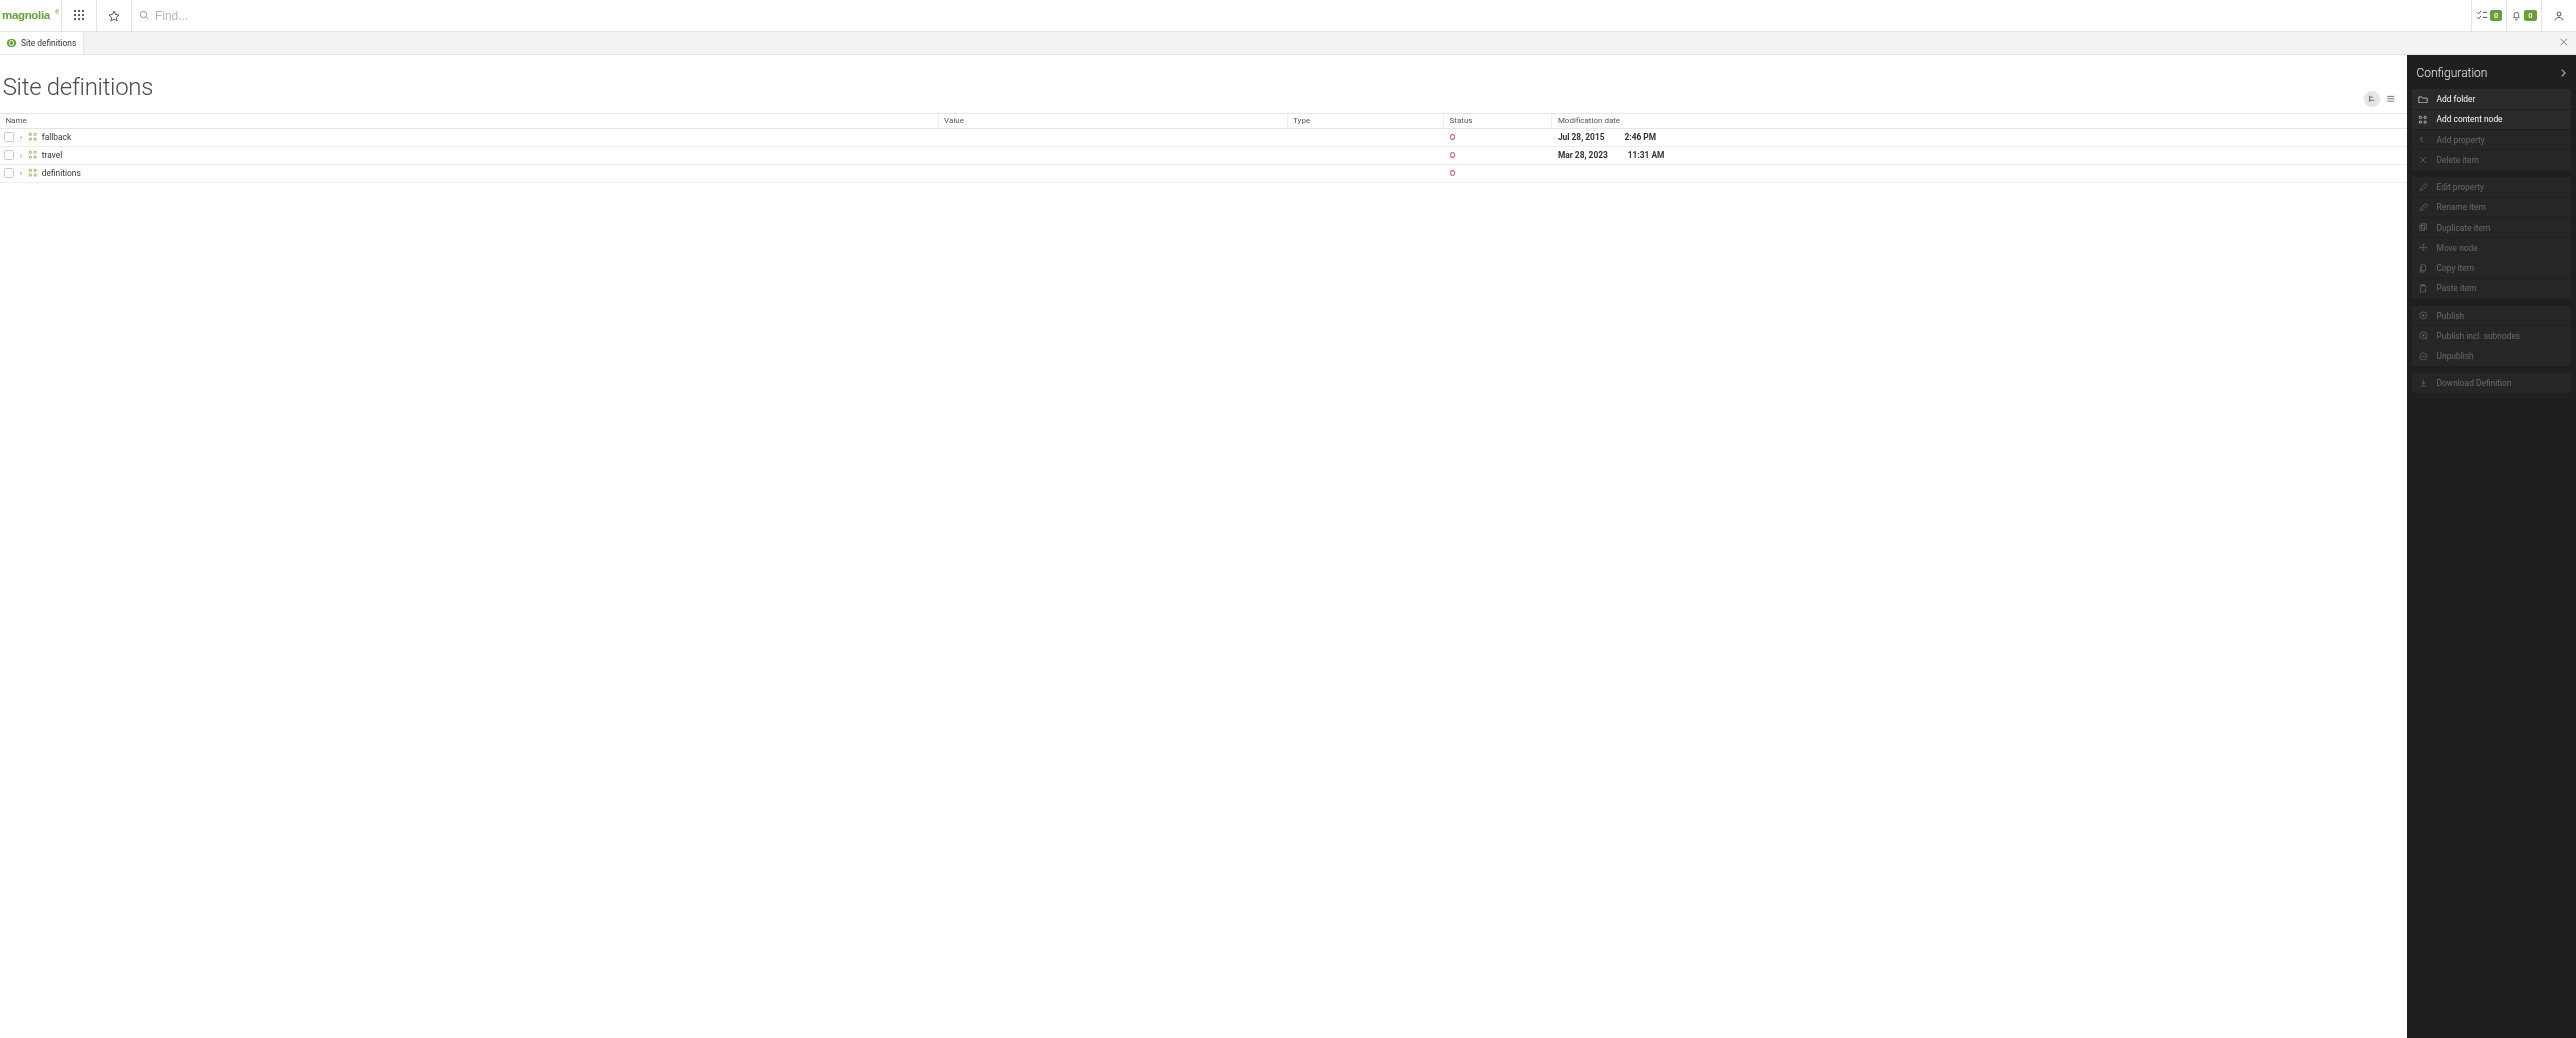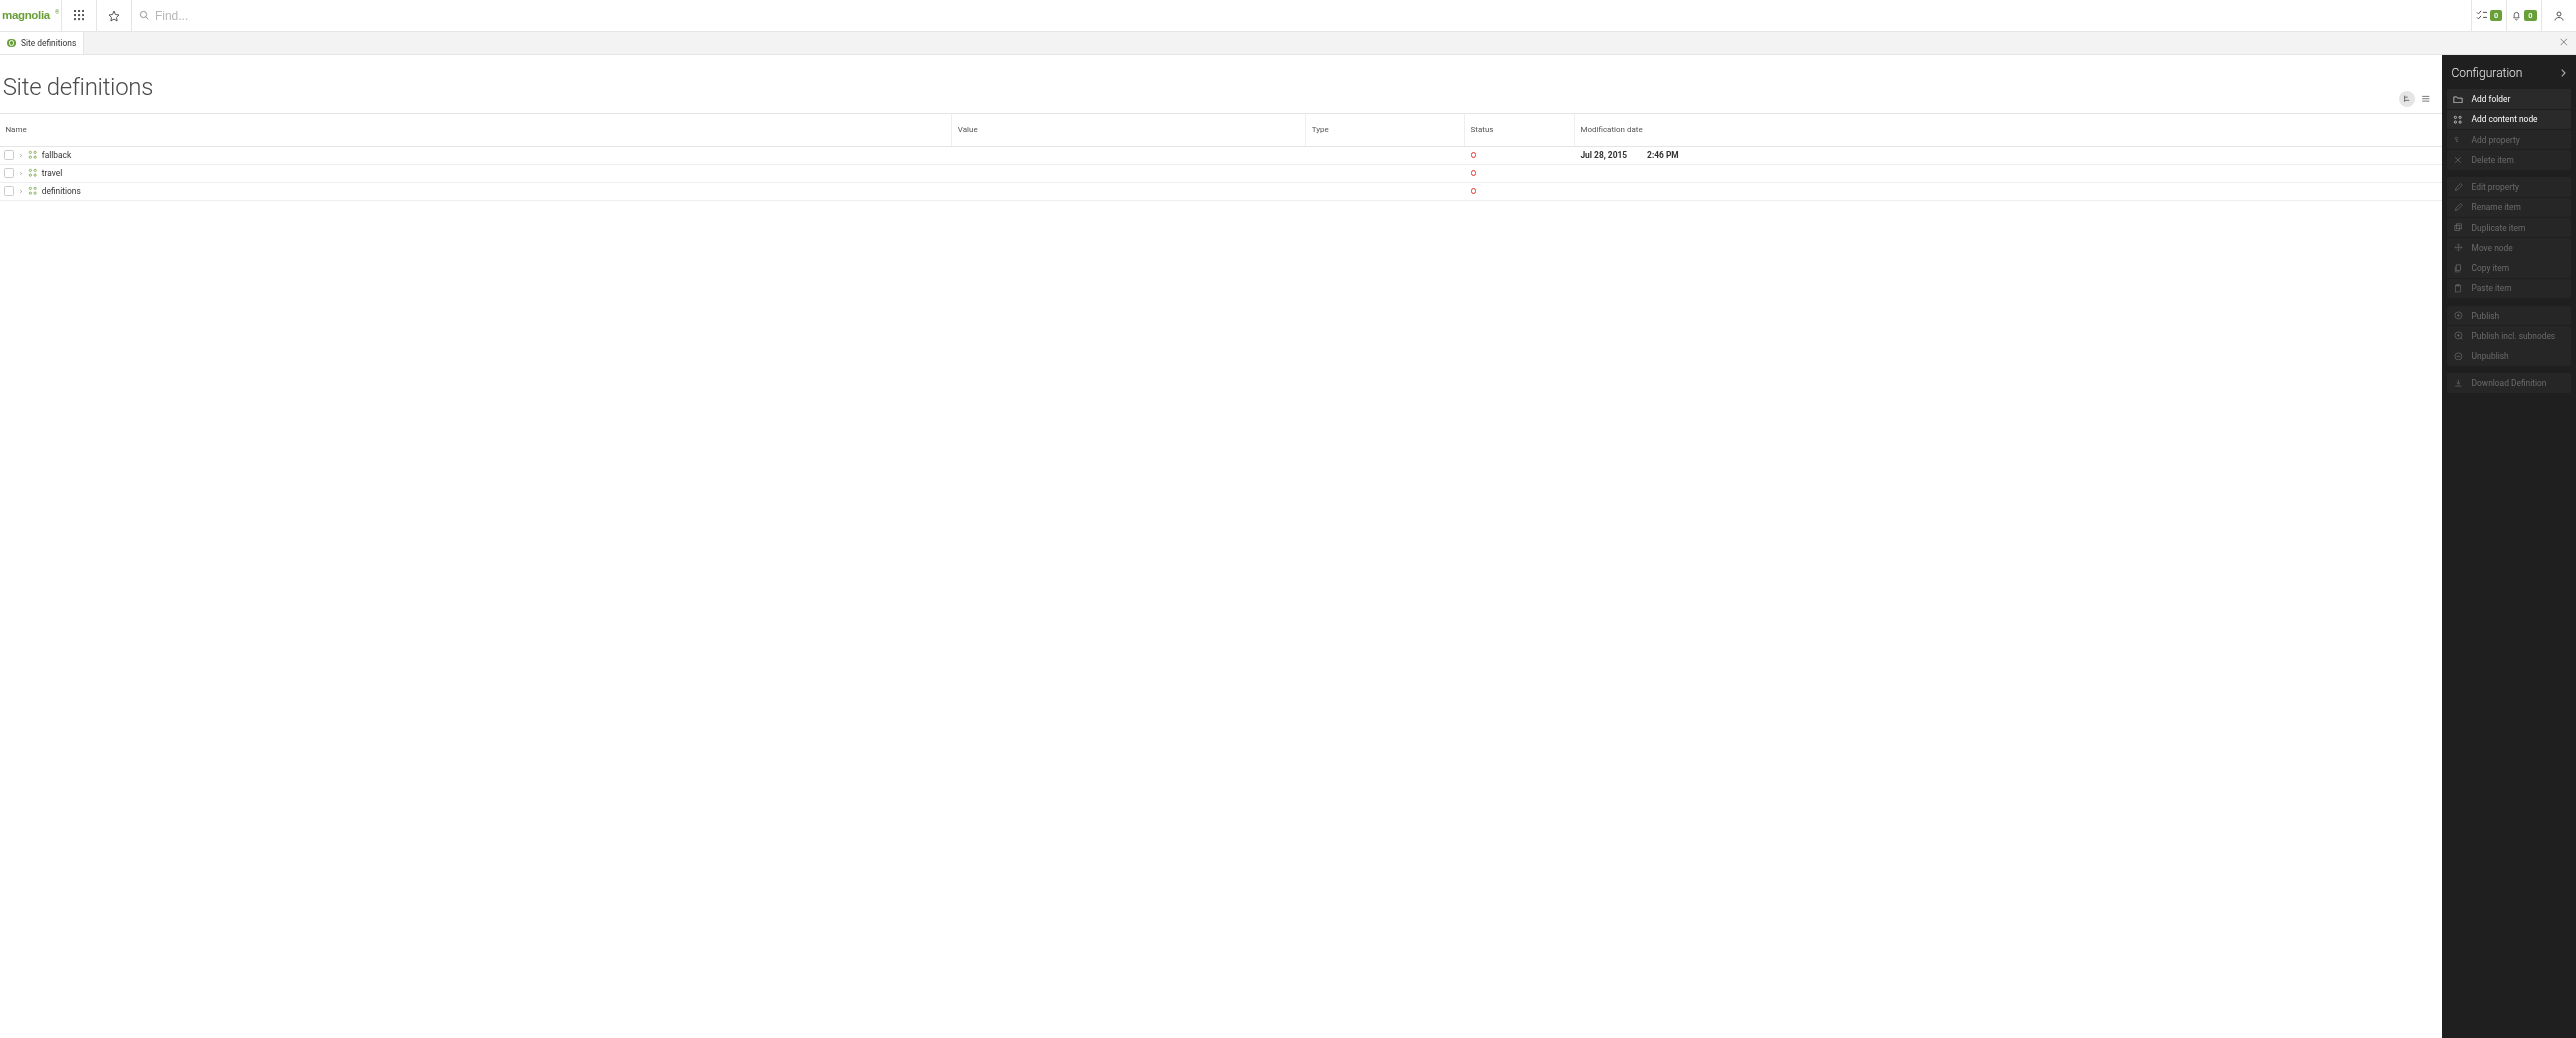--- a/index.html
+++ b/index.html
@@ -25,38 +25,38 @@
 
 .body-wrap { display: flex; height: calc(100vh - 55px); }
 .main { flex: 1; padding: 0; overflow: auto; }
 .page-title { font-size: 24px; font-weight: 300; color: #4b4b4b; padding: 17.6px 2.7px 12px; letter-spacing: -0.3px; }
 .title-row { display: flex; align-items: flex-end; padding-right: 8px; }
 .view-toggles { margin-left: auto; display: flex; gap: 2.7px; margin-bottom: 5.4px; }
 .vt-btn { width: 16px; height: 16px; border-radius: 8px; display: flex; align-items: center; justify-content: center; cursor: pointer; }
 .vt-btn.active { background: #e5e5e5; }
 
 
-.thead { display: flex; border-top: 0.7px solid #e5e5e5; border-bottom: 0.7px solid #e5e5e5; background: #fff; height: 34px; align-items: center; font-size: 8px; color: #555; }
+.thead { display: flex; border-top: 0.7px solid #e5e5e5; border-bottom: 0.7px solid #e5e5e5; background: #fff; height: 16px; align-items: center; font-size: 8px; color: #555; }
 .th, .td { padding: 0 5.4px; }
 .col-name  { flex: 0 0 39%; border-right: 0.7px solid #eee; height: 100%; display:flex; align-items:center;}
 .col-value { flex: 0 0 14.5%; border-right: 0.7px solid #eee; height:100%; display:flex; align-items:center;}
 .col-type  { flex: 0 0 6.5%;  border-right: 0.7px solid #eee; height:100%; display:flex; align-items:center;}
 .col-status{ flex: 0 0 4.5%;  border-right: 0.7px solid #eee; height:100%; display:flex; align-items:center;}
 .col-mod   { flex: 1; height:100%; display:flex; align-items:center;}
 .trow { display: flex; height: 18px; align-items: center; border-bottom: 0.7px solid #eee; font-size: 8.4px; }
 .trow .td { border-right: none; }
 .cell-name { display: flex; align-items: center; gap: 4px; padding-left: 4px; }
 .chk { width: 9.5px; height: 9.5px; border: 0.7px solid #ccc; background: #fff; border-radius: 1.4px; }
 .expand { color: #888; font-size: 8px; width: 6.8px; text-align:center; }
 .node-icon svg { display:block; }
 .status-dot { width: 5.4px; height: 5.4px; border: 1px solid #e53935; border-radius: 50%; display: inline-block; }
 .mod-cell { display: flex; gap: 20px; font-weight: bold; }
 
 
-.panel { width: 134px; background: #1f1f1f; color: #ddd; display: flex; flex-direction: column; font-size: 8.4px; }
+.panel { width: 169px; background: #1f1f1f; color: #ddd; display: flex; flex-direction: column; font-size: 8.4px; }
 .panel-head { padding: 10.8px 9.5px 9.5px; display: flex; align-items: center; justify-content: space-between; font-size: 12px; font-weight: 300; color: #eee; }
 .p-group { padding: 0 5.4px; }
 .p-item { display: flex; align-items: center; height: 19.6px; padding: 0 5.4px; gap: 8px; border-radius: 1.4px; margin-bottom: 0.7px; cursor: pointer; }
 .p-item.enabled { background: #2a2a2a; color: #fff; }
 .p-item.disabled { color: #6b6b6b; background: #262626; cursor: default; }
 .p-sep { height: 6.8px; }
 .p-icon { width: 10.8px; display: flex; justify-content: center; }
 
 svg { pointer-events: none; }
 </style>
@@ -204,20 +204,24 @@
               </g>
             </svg>
           </span>
         <span>travel</span>
       </div>
       <div class="td col-value"></div>
       <div class="td col-type"></div>
       <div class="td col-status">
           <span class="status-dot"></span>
         </div>
+      <div class="td col-mod mod-cell">
+          <span>Mar 28, 2023</span>
+          <span>11:31 AM</span>
+        </div>
     </div>
 
     <div class="trow">
       <div class="td col-name cell-name">
         <span class="chk"></span>
         <span class="expand">›</span>
         <span class="node-icon">
             <svg width="9.5" height="9.5" viewBox="0 0 20 20">
               <g fill="none" stroke="#689f38" stroke-width="1.6">
                 <circle cx="5" cy="5" r="2.4"></circle>

